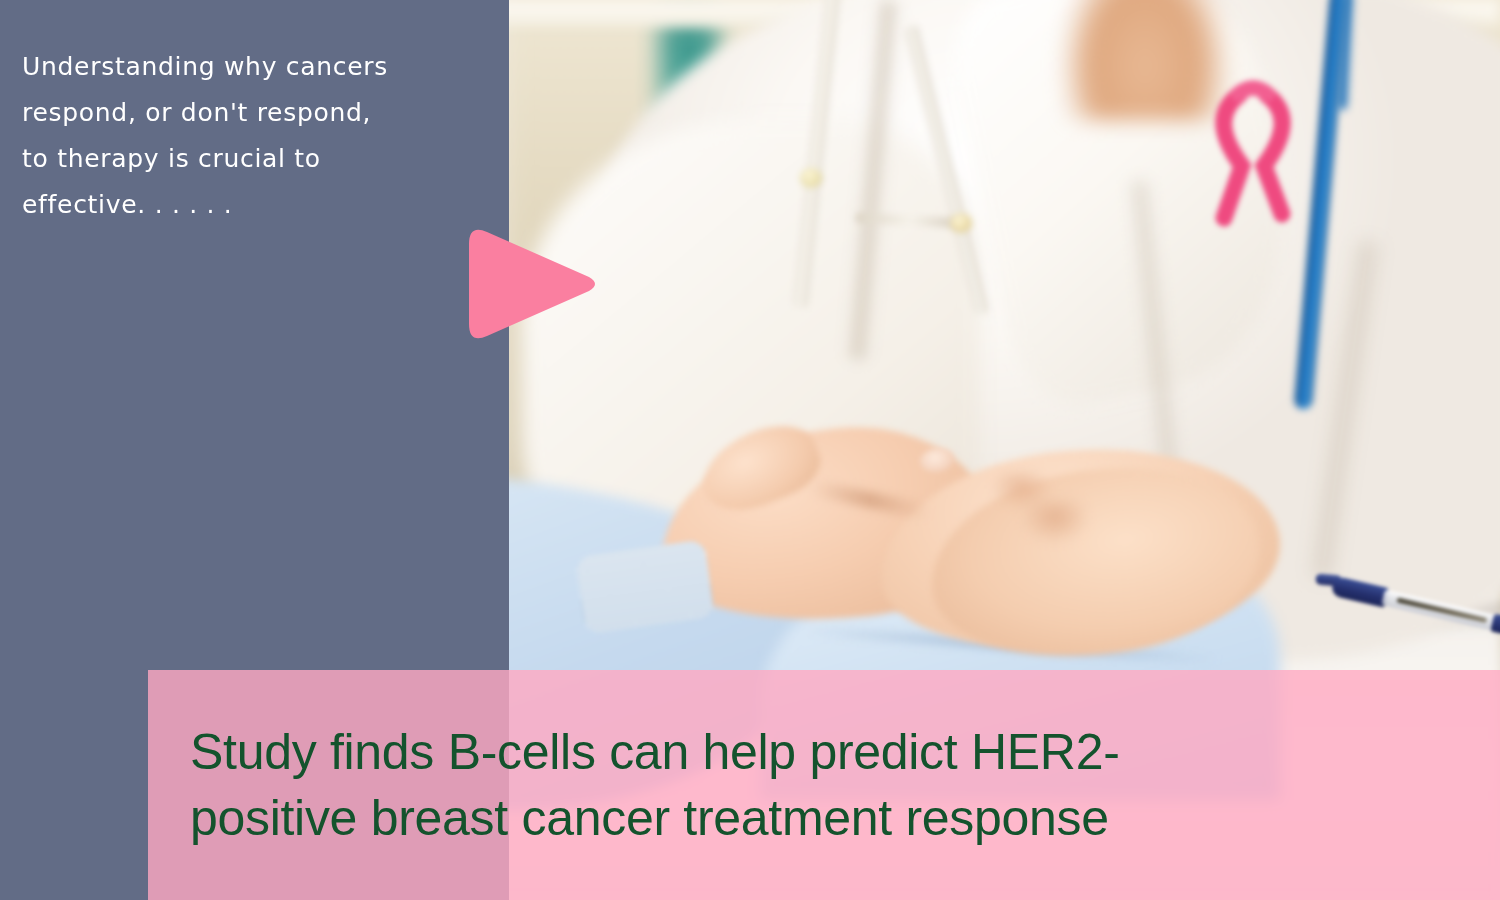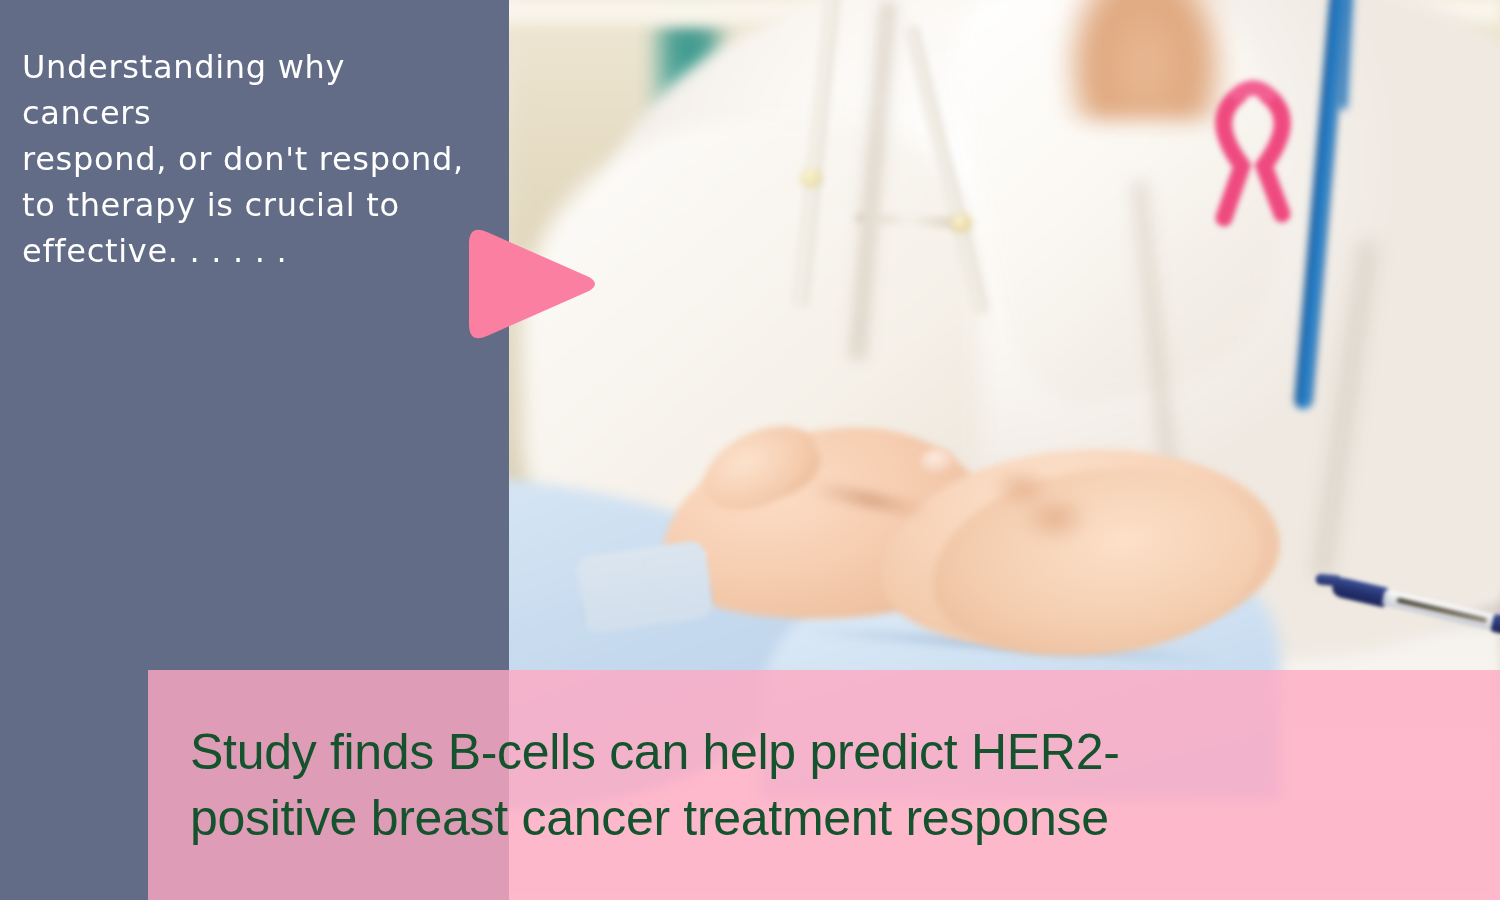--- a/index.html
+++ b/index.html
@@ -373,21 +373,21 @@
     position: absolute;
     left: 0; top: 0;
     width: 509px; height: 900px;
     background: #626c86;
   }
   .quote {
     position: absolute;
     left: 22px; top: 44px;
     width: 455px;
     color: #ffffff;
-    font-size: 32px;
+    font-size: 25px;
     line-height: 46px;
     letter-spacing: .7px;
     font-weight: 400;
     font-family: "DejaVu Sans", sans-serif;
     white-space: pre-line;
   }
 
   
   .play-btn {
     position: absolute;

